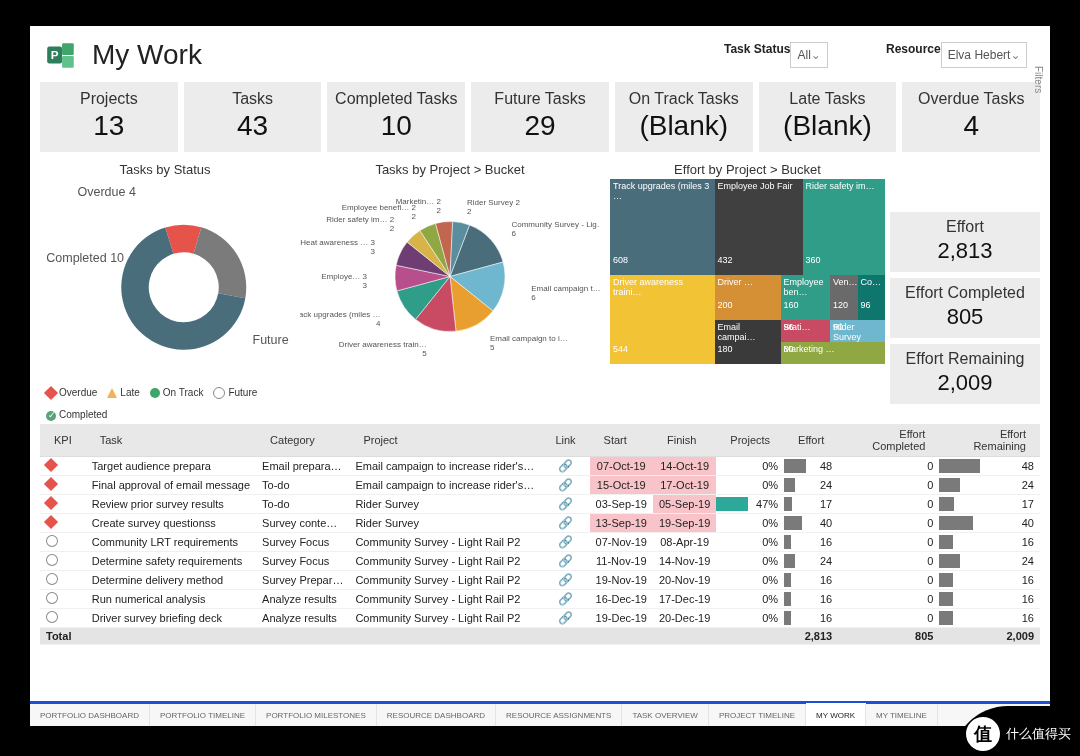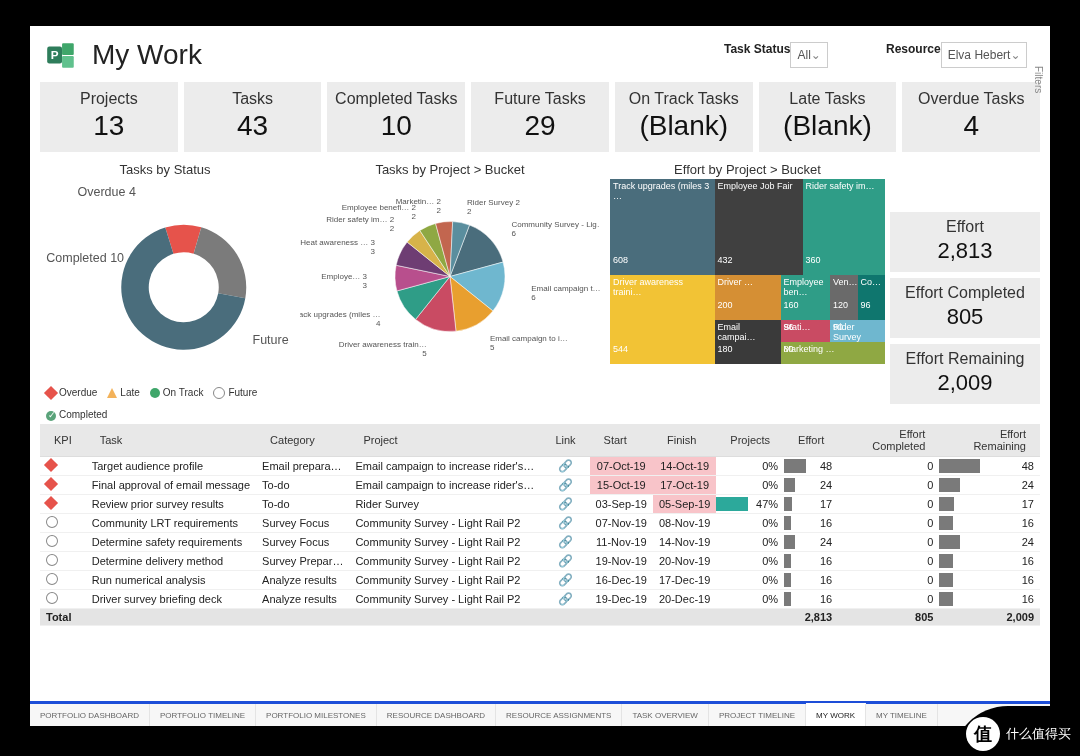--- a/index.html
+++ b/index.html
@@ -232,21 +232,21 @@
               <th>Finish</th>
               <th class="num">Projects</th>
               <th class="num">Effort</th>
               <th class="num">Effort Completed</th>
               <th class="num">Effort Remaining</th>
             </tr>
           </thead>
         <tbody id="tbody">
             <tr>
               <td><span class="kpi-ico ov"></span></td>
-              <td>Target audience profile</td>
+              <td>Target audience prepara</td>
               <td>Email prepara…</td>
               <td>Email campaign to increase rider's awaren…</td>
               <td class="link-ico">🔗</td>
               <td class="date pink">07-Oct-19</td>
               <td class="date pink">14-Oct-19</td>
               <td class="num bar-cell"><span class="bar" style="width:0%"></span>0%</td>
               <td class="num bar-cell"><span class="bar" style="width:40%;background:#7a7a7a"></span>48</td>
               <td class="num">0</td>
               <td class="num bar-cell"><span class="bar" style="width:40%;background:#7a7a7a"></span>48</td>
             </tr>
@@ -270,27 +270,40 @@
               <td>Rider Survey</td>
               <td class="link-ico">🔗</td>
               <td class="date">03-Sep-19</td>
               <td class="date pink">05-Sep-19</td>
               <td class="num bar-cell"><span class="bar" style="width:47%"></span>47%</td>
               <td class="num bar-cell"><span class="bar" style="width:14.166666666666668%;background:#7a7a7a"></span>17</td>
               <td class="num">0</td>
               <td class="num bar-cell"><span class="bar" style="width:14.166666666666668%;background:#7a7a7a"></span>17</td>
             </tr>
             <tr>
+              <td><span class="kpi-ico ov"></span></td>
+              <td>Create survey questionss</td>
+              <td>Survey conte…</td>
+              <td>Rider Survey</td>
+              <td class="link-ico">🔗</td>
+              <td class="date pink">13-Sep-19</td>
+              <td class="date pink">19-Sep-19</td>
+              <td class="num bar-cell"><span class="bar" style="width:0%"></span>0%</td>
+              <td class="num bar-cell"><span class="bar" style="width:33.333333333333336%;background:#7a7a7a"></span>40</td>
+              <td class="num">0</td>
+              <td class="num bar-cell"><span class="bar" style="width:33.333333333333336%;background:#7a7a7a"></span>40</td>
+            </tr>
+            <tr>
               <td><span class="kpi-ico circle"></span></td>
               <td>Community LRT requirements</td>
               <td>Survey Focus</td>
               <td>Community Survey - Light Rail P2</td>
               <td class="link-ico">🔗</td>
               <td class="date">07-Nov-19</td>
-              <td class="date">08-Nov-19</td>
+              <td class="date">08-Apr-19</td>
               <td class="num bar-cell"><span class="bar" style="width:0%"></span>0%</td>
               <td class="num bar-cell"><span class="bar" style="width:13.333333333333332%;background:#7a7a7a"></span>16</td>
               <td class="num">0</td>
               <td class="num bar-cell"><span class="bar" style="width:13.333333333333332%;background:#7a7a7a"></span>16</td>
             </tr>
             <tr>
               <td><span class="kpi-ico circle"></span></td>
               <td>Determine safety requirements</td>
               <td>Survey Focus</td>
               <td>Community Survey - Light Rail P2</td>

